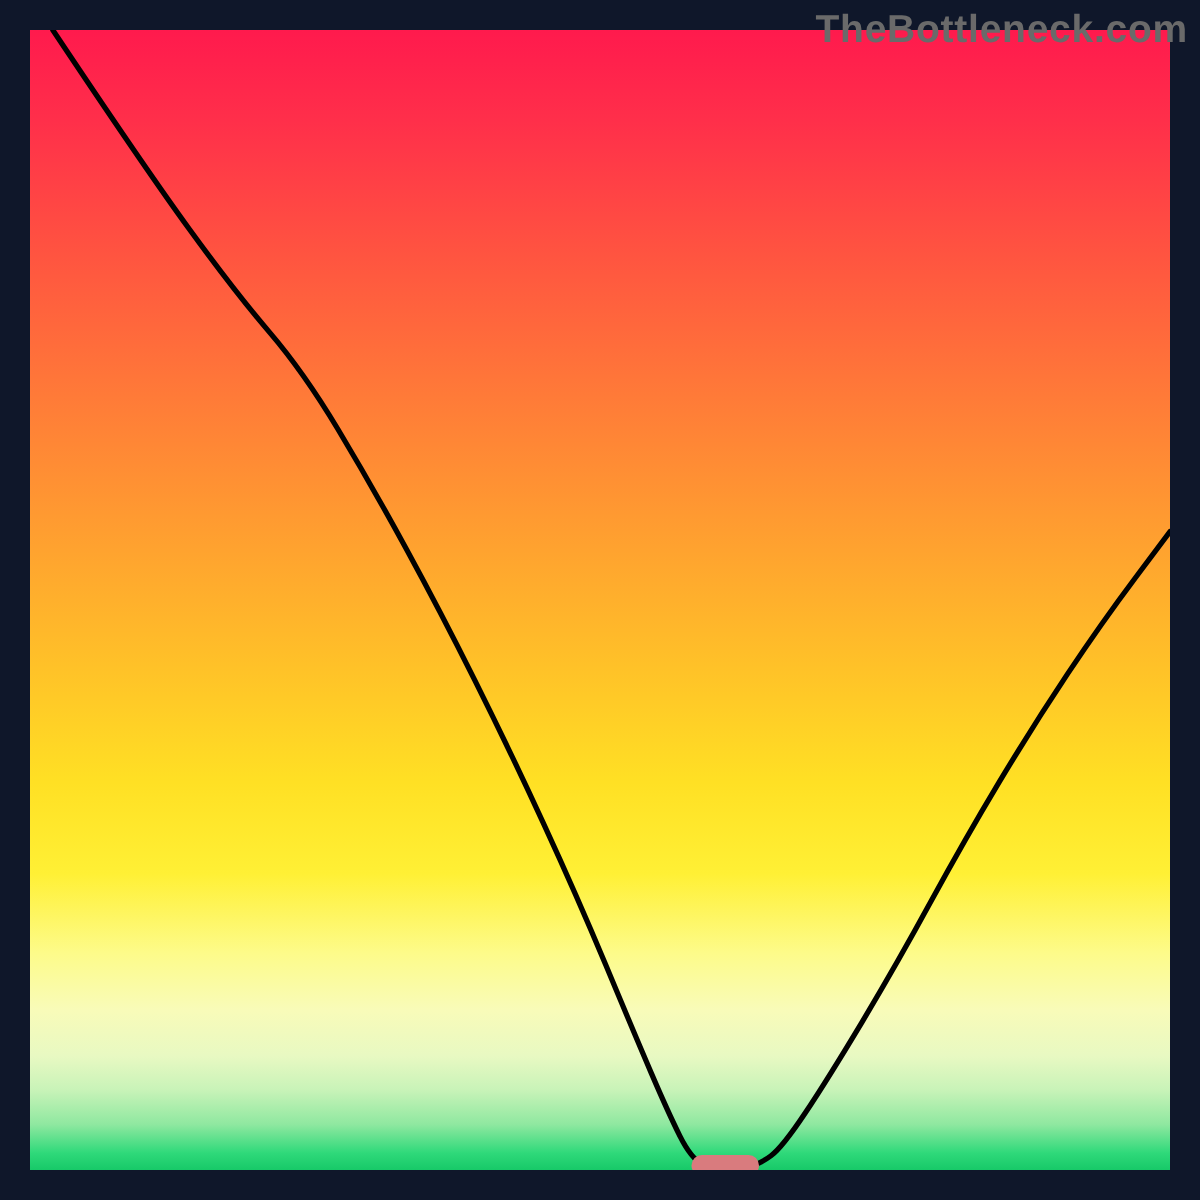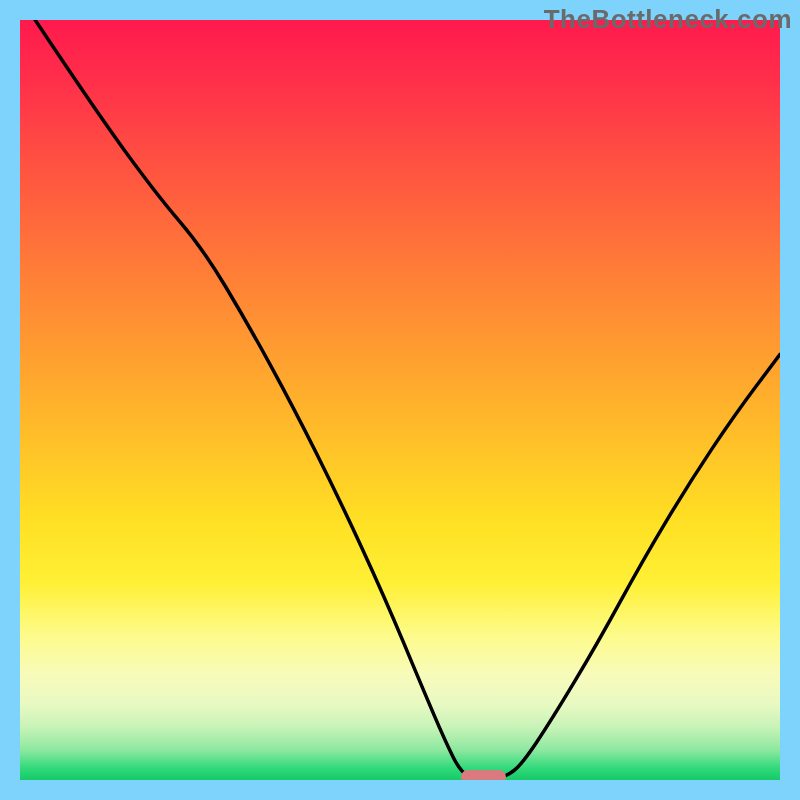--- a/index.html
+++ b/index.html
@@ -7,21 +7,21 @@
     padding: 0;
     width: 800px;
     height: 800px;
     background: #000;
     overflow: hidden;
   }
   .frame {
     position: relative;
     width: 800px;
     height: 800px;
-    background: #7dd3fc;
+    background: #0f172a;
   }
   .watermark {
     position: absolute;
     top: 4px;
     right: 8px;
     font-family: Arial, Helvetica, sans-serif;
     font-size: 26px;
     font-weight: 600;
     color: #6a6a6a;
     letter-spacing: 0.5px;

